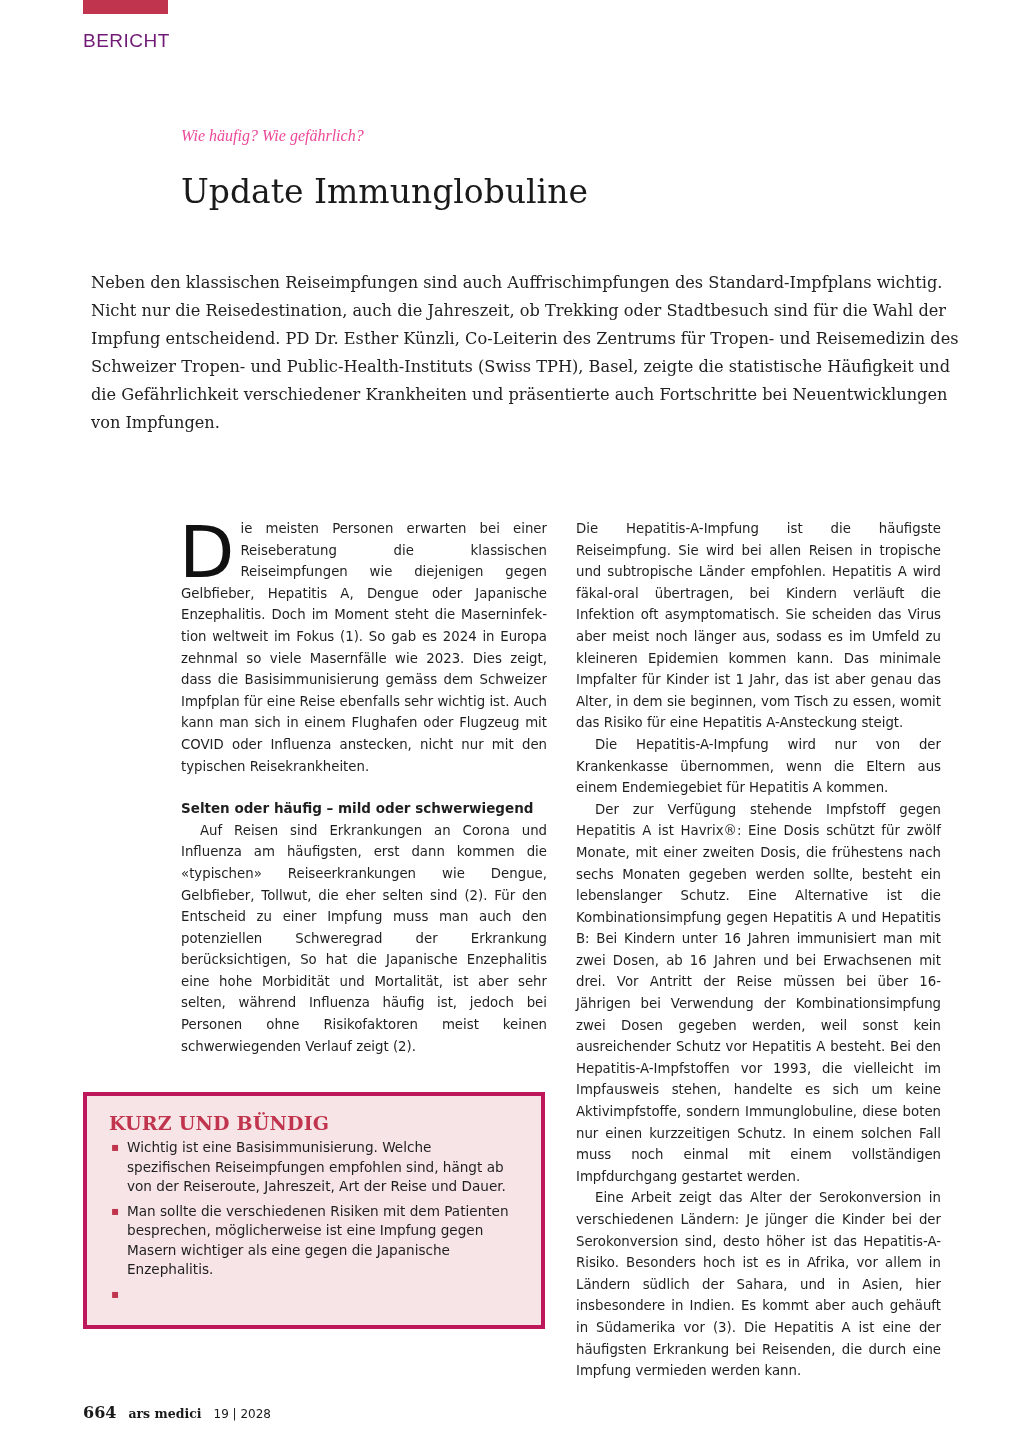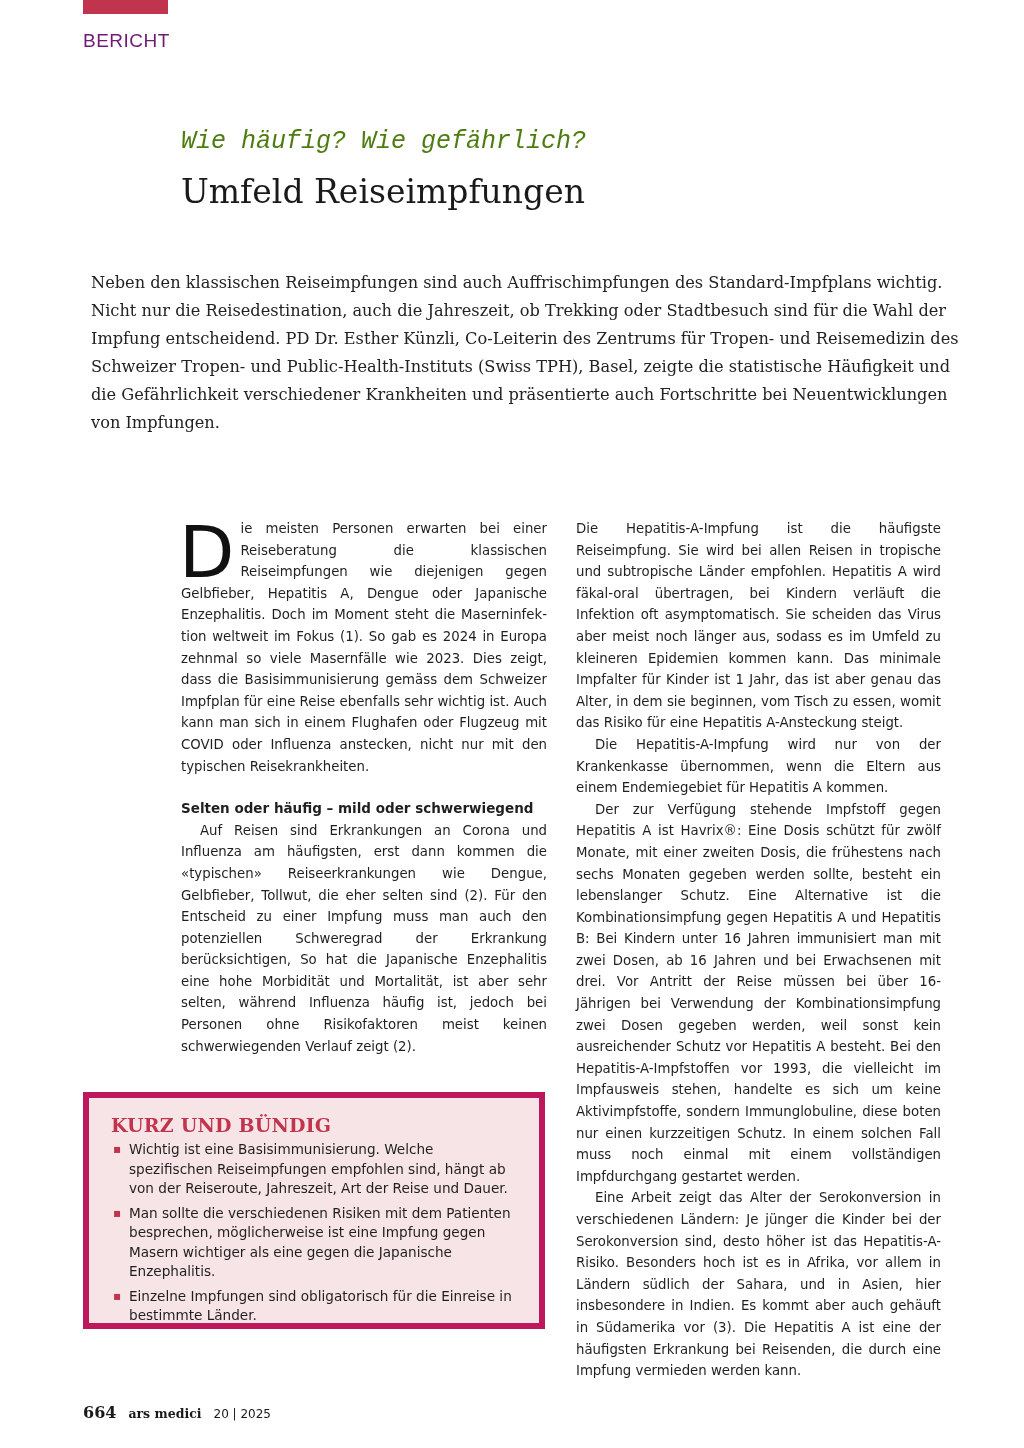--- a/index.html
+++ b/index.html
@@ -1,69 +1,69 @@
 <!DOCTYPE html>
 <html><head>
 <meta charset="utf-8">
 <style>
   html, body { margin:0; padding:0; background:#ffffff; }
   body { width:1024px; height:1448px; position:relative; overflow:hidden; color:#1c1c1c; }
   .topbar { position:absolute; left:83px; top:0; width:85px; height:14px; background:#c0354d; }
   .section-label { position:absolute; left:83px; top:30px; font-family:"Liberation Sans", sans-serif; font-size:19px; letter-spacing:0.5px; color:#701a75; }
-  .kicker { position:absolute; left:181px; top:127px; font-family:Liberation Mono, monospace; font-style:italic; font-size:25px; color:#4d7c0f; }
+  .kicker { position:absolute; left:181px; top:127px; font-family:Liberation Serif, serif; font-style:italic; font-size:16px; color:#ec4899; }
   .title { position:absolute; left:181px; top:172px; font-family:"DejaVu Serif", serif; font-size:33px; color:#1a1a1a; margin:0; font-weight:normal; }
   .lead { position:absolute; left:83px; top:261px; width:870px; font-family:"DejaVu Serif", serif; font-size:16.2px; line-height:28px; color:#222; margin:8px; }
   .col { position:absolute; font-family:"DejaVu Sans", sans-serif; font-size:13.3px; line-height:21.6px; color:#1f1f1f; text-align:justify; hyphens:manual; }
   .col p { margin:0; }
   .col p.indent { text-indent:19px; }
   .col h3 { margin:0; font-size:13.5px; font-weight:bold; line-height:21.6px; text-align:left; }
   .col-left { left:181px; top:518px; width:366px; }
   .col-right { left:576px; top:518px; width:365px; }
   .dropcap { float:left; font-family:"DejaVu Sans", sans-serif; font-size:72px; line-height:60px; margin:4px 6px 0 -2px; color:#111; }
   .gap { height:21px; }
-  .box { position:absolute; left:83px; top:1092px; width:462px; height:237px; border:6px solid #be185d; background:#f7e4e6; box-sizing:border-box; padding:16px 24px 0 22px; }
+  .box { position:absolute; left:83px; top:1092px; width:462px; height:237px; border:4px solid #be185d; background:#f7e4e6; box-sizing:border-box; padding:16px 24px 0 22px; }
   .box h2 { margin:0 0 4px 0; font-family:"DejaVu Serif", serif; font-weight:bold; font-size:19px; color:#c0354d; letter-spacing:0.2px; }
   .box ul { margin:0; padding:0; list-style:none; }
   .box li { position:relative; padding-left:18px; font-family:"DejaVu Sans", sans-serif; font-size:13.6px; line-height:19.5px; color:#1f1f1f; margin-bottom:5px; }
   .box li .bullet { position:absolute; left:2px; top:0; color:#c0354d; font-size:12px; }
   .footer { position:absolute; left:83px; top:1394px; font-family:"DejaVu Serif", serif; color:#1a1a1a; display:flex; align-items:baseline; gap:12px; }
   .footer .pageno { font-weight:bold; font-size:16px; }
   .footer .journal { font-weight:bold; font-size:12.5px;margin-top:12px; }
   .footer .issue { font-family:"DejaVu Sans", sans-serif; font-size:12px; }
 </style>
 </head>
 <body>
 
 <div class="topbar"></div>
 <div class="section-label">BERICHT</div>
 
 <div class="kicker">Wie häufig? Wie gefährlich?</div>
-<h1 class="title">Umfeld Reiseimpfungen</h1>
+<h1 class="title">Update Immunglobuline</h1>
 <p class="lead">Neben den klassischen Reiseimpfungen sind auch Auffrischimpfungen des Standard-Impfplans wichtig. Nicht nur die Reisedestination, auch die Jahreszeit, ob Trekking oder Stadtbesuch sind für die Wahl der Impfung entscheidend. PD Dr. Esther Künzli, Co-Leiterin des Zentrums für Tropen- und Reisemedizin des Schweizer Tropen- und Public-Health-Instituts (Swiss TPH), Basel, zeigte die statistische Häufigkeit und die Gefährlichkeit verschiedener Krankheiten und präsentierte auch Fortschritte bei Neuentwicklungen von Impfungen.</p>
 
 <div class="col col-left">
   <p><span class="dropcap">D</span><span>ie meisten Personen erwarten bei einer Reisebera­tung die klassischen Reiseimpfungen wie diejenigen gegen Gelbfieber, Hepatitis A, Dengue oder Japani­sche Enzephalitis. Doch im Moment steht die Maserninfek­tion weltweit im Fokus (1). So gab es 2024 in Europa zehnmal so viele Masernfälle wie 2023. Dies zeigt, dass die Basis­immunisierung gemäss dem Schweizer Impfplan für eine Reise ebenfalls sehr wichtig ist. Auch kann man sich in einem Flughafen oder Flugzeug mit COVID oder Influenza anste­cken, nicht nur mit den typischen Reisekrankheiten.</span></p>
   <div class="gap"></div>
   <h3>Selten oder häufig – mild oder schwerwiegend</h3>
   <p class="indent">Auf Reisen sind Erkrankungen an Corona und Influenza am häufigsten, erst dann kommen die «typischen» Reise­erkrankungen wie Dengue, Gelbfieber, Tollwut, die eher selten sind (2). Für den Entscheid zu einer Impfung muss man auch den potenziellen Schweregrad der Erkrankung berücksichtigen, So hat die Japanische Enzephalitis eine hohe Morbidität und Mortalität, ist aber sehr selten, während Influenza häufig ist, jedoch bei Personen ohne Risikofakto­ren meist keinen schwerwiegenden Verlauf zeigt (2).</p>
 </div>
 
 <div class="box">
   <h2>KURZ UND BÜNDIG</h2>
   <ul>
     <li><span class="bullet">▪</span><span>Wichtig ist eine Basisimmunisierung. Welche spezifischen Reiseimpfungen empfohlen sind, hängt ab von der Reise­route, Jahreszeit, Art der Reise und Dauer.</span></li>
     <li><span class="bullet">▪</span><span>Man sollte die verschiedenen Risiken mit dem Patienten besprechen, möglicherweise ist eine Impfung gegen Masern wichtiger als eine gegen die Japanische Enzephalitis.</span></li>
-    <li><span class="bullet">▪</span><span>Einzelne Impfungen sind obligatorisch für die Einreise in bestimmte Länder.</span></li>
+    <li><span class="bullet">▪</span></li>
   </ul>
 </div>
 
 <div class="col col-right">
   <p>Die Hepatitis-A-Impfung ist die häufigste Reiseimpfung. Sie wird bei allen Reisen in tropische und subtropische Länder empfohlen. Hepatitis A wird fäkal-oral übertra­gen, bei Kindern verläuft die Infektion oft asymptoma­tisch. Sie scheiden das Virus aber meist noch länger aus, sodass es im Umfeld zu kleineren Epidemien kommen kann. Das minimale Impfalter für Kinder ist 1 Jahr, das ist aber genau das Alter, in dem sie beginnen, vom Tisch zu essen, womit das Risiko für eine Hepatitis A-Ansteckung steigt.</p>
   <p class="indent">Die Hepatitis-A-Impfung wird nur von der Krankenkasse übernommen, wenn die Eltern aus einem Endemiegebiet für Hepatitis A kommen.</p>
   <p class="indent">Der zur Verfügung stehende Impfstoff gegen Hepatitis A ist Havrix®: Eine Dosis schützt für zwölf Monate, mit einer zweiten Dosis, die frühestens nach sechs Monaten gegeben werden sollte, besteht ein lebenslanger Schutz. Eine Alter­native ist die Kombinationsimpfung gegen Hepatitis A und Hepatitis B: Bei Kindern unter 16 Jahren immunisiert man mit zwei Dosen, ab 16 Jahren und bei Erwachsenen mit drei. Vor Antritt der Reise müssen bei über 16-Jährigen bei Ver­wendung der Kombinationsimpfung zwei Dosen gegeben werden, weil sonst kein ausreichender Schutz vor Hepatitis A besteht. Bei den Hepatitis-A-Impfstoffen vor 1993, die vielleicht im Impfausweis stehen, handelte es sich um kei­ne Aktivimpfstoffe, sondern Immunglobuline, diese boten nur einen kurzzeitigen Schutz. In einem solchen Fall muss noch einmal mit einem vollständigen Impfdurchgang ge­startet werden.</p>
   <p class="indent">Eine Arbeit zeigt das Alter der Serokonversion in ver­schiedenen Ländern: Je jünger die Kinder bei der Serokon­version sind, desto höher ist das Hepatitis-A-Risiko. Beson­ders hoch ist es in Afrika, vor allem in Ländern südlich der Sahara, und in Asien, hier insbesondere in Indien. Es kommt aber auch gehäuft in Südamerika vor (3). Die Hepatitis A ist eine der häufigsten Erkrankung bei Reisenden, die durch eine Impfung vermieden werden kann.</p>
 </div>
 
 <div class="footer">
   <span class="pageno">664</span>
   <span class="journal">ars medici</span>
-  <span class="issue">20 | 2025</span>
+  <span class="issue">19 | 2028</span>
 </div>
 
 </body></html>

